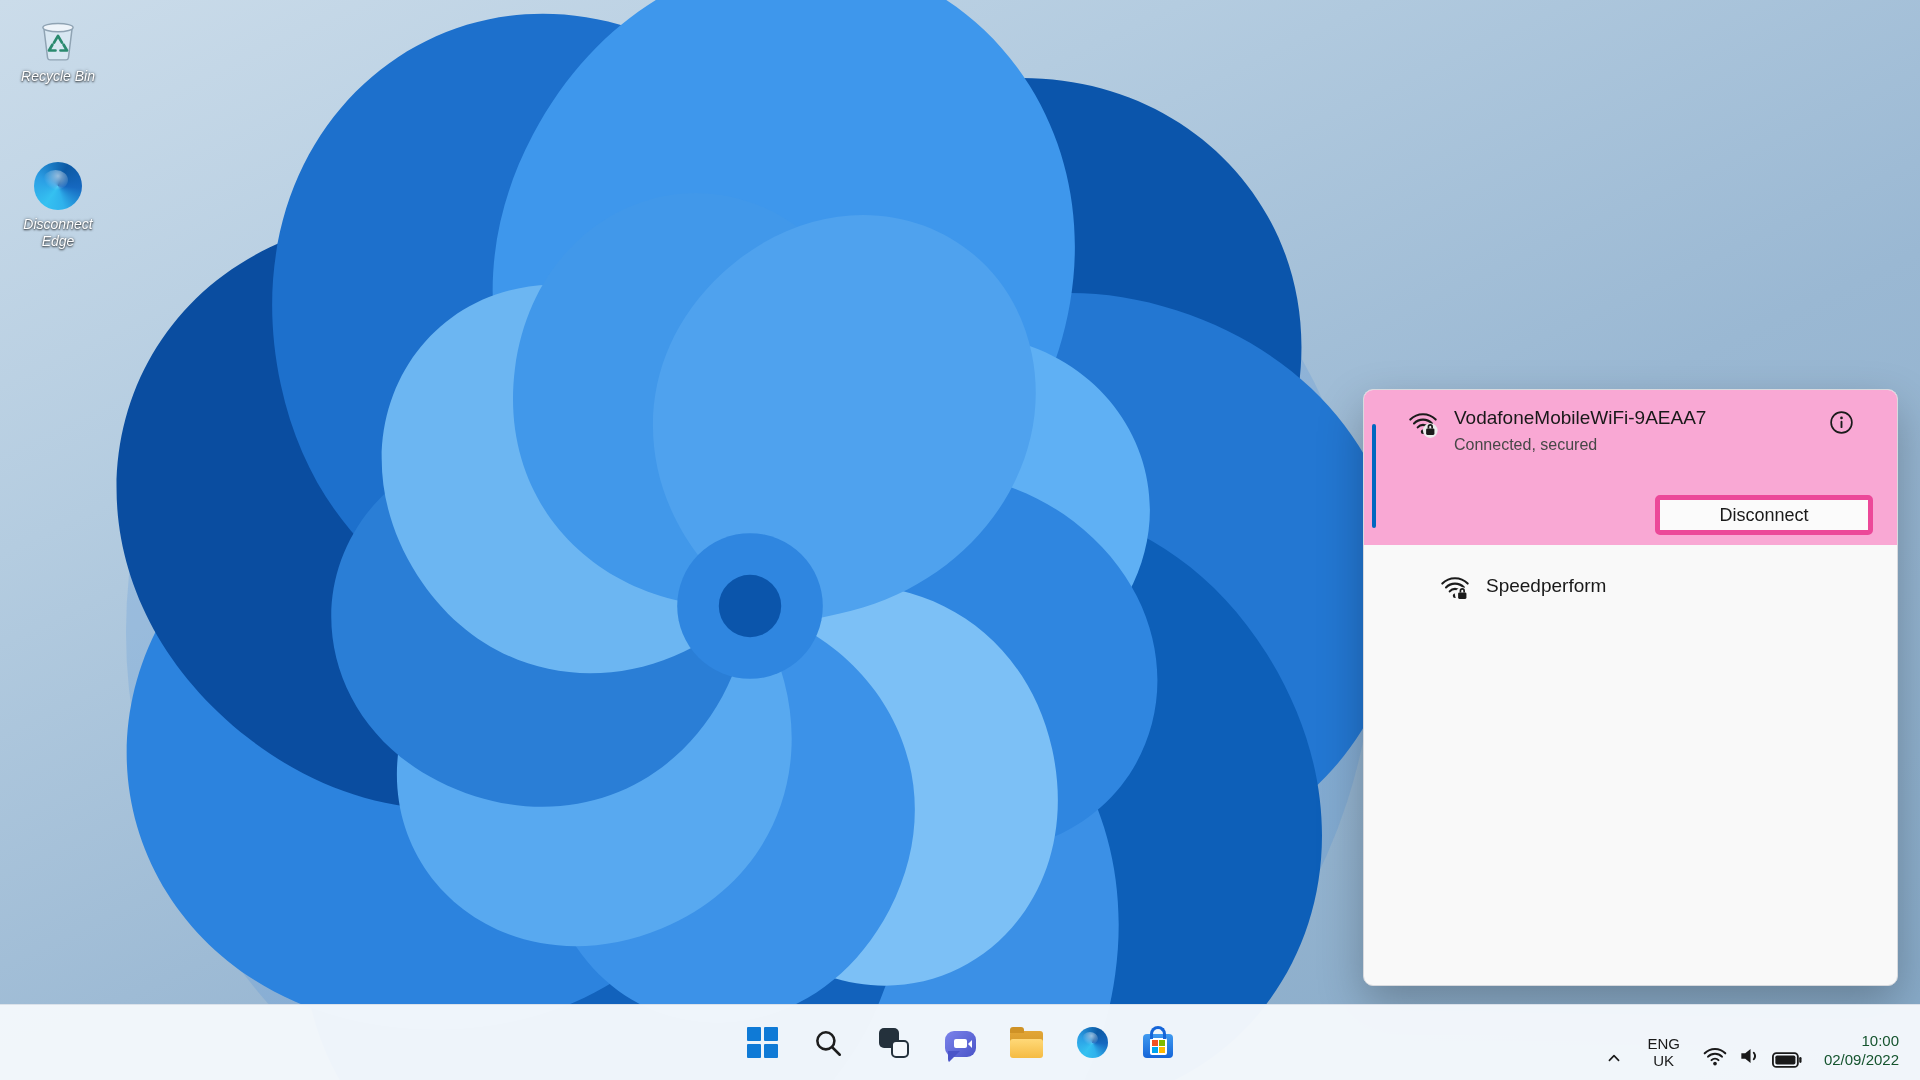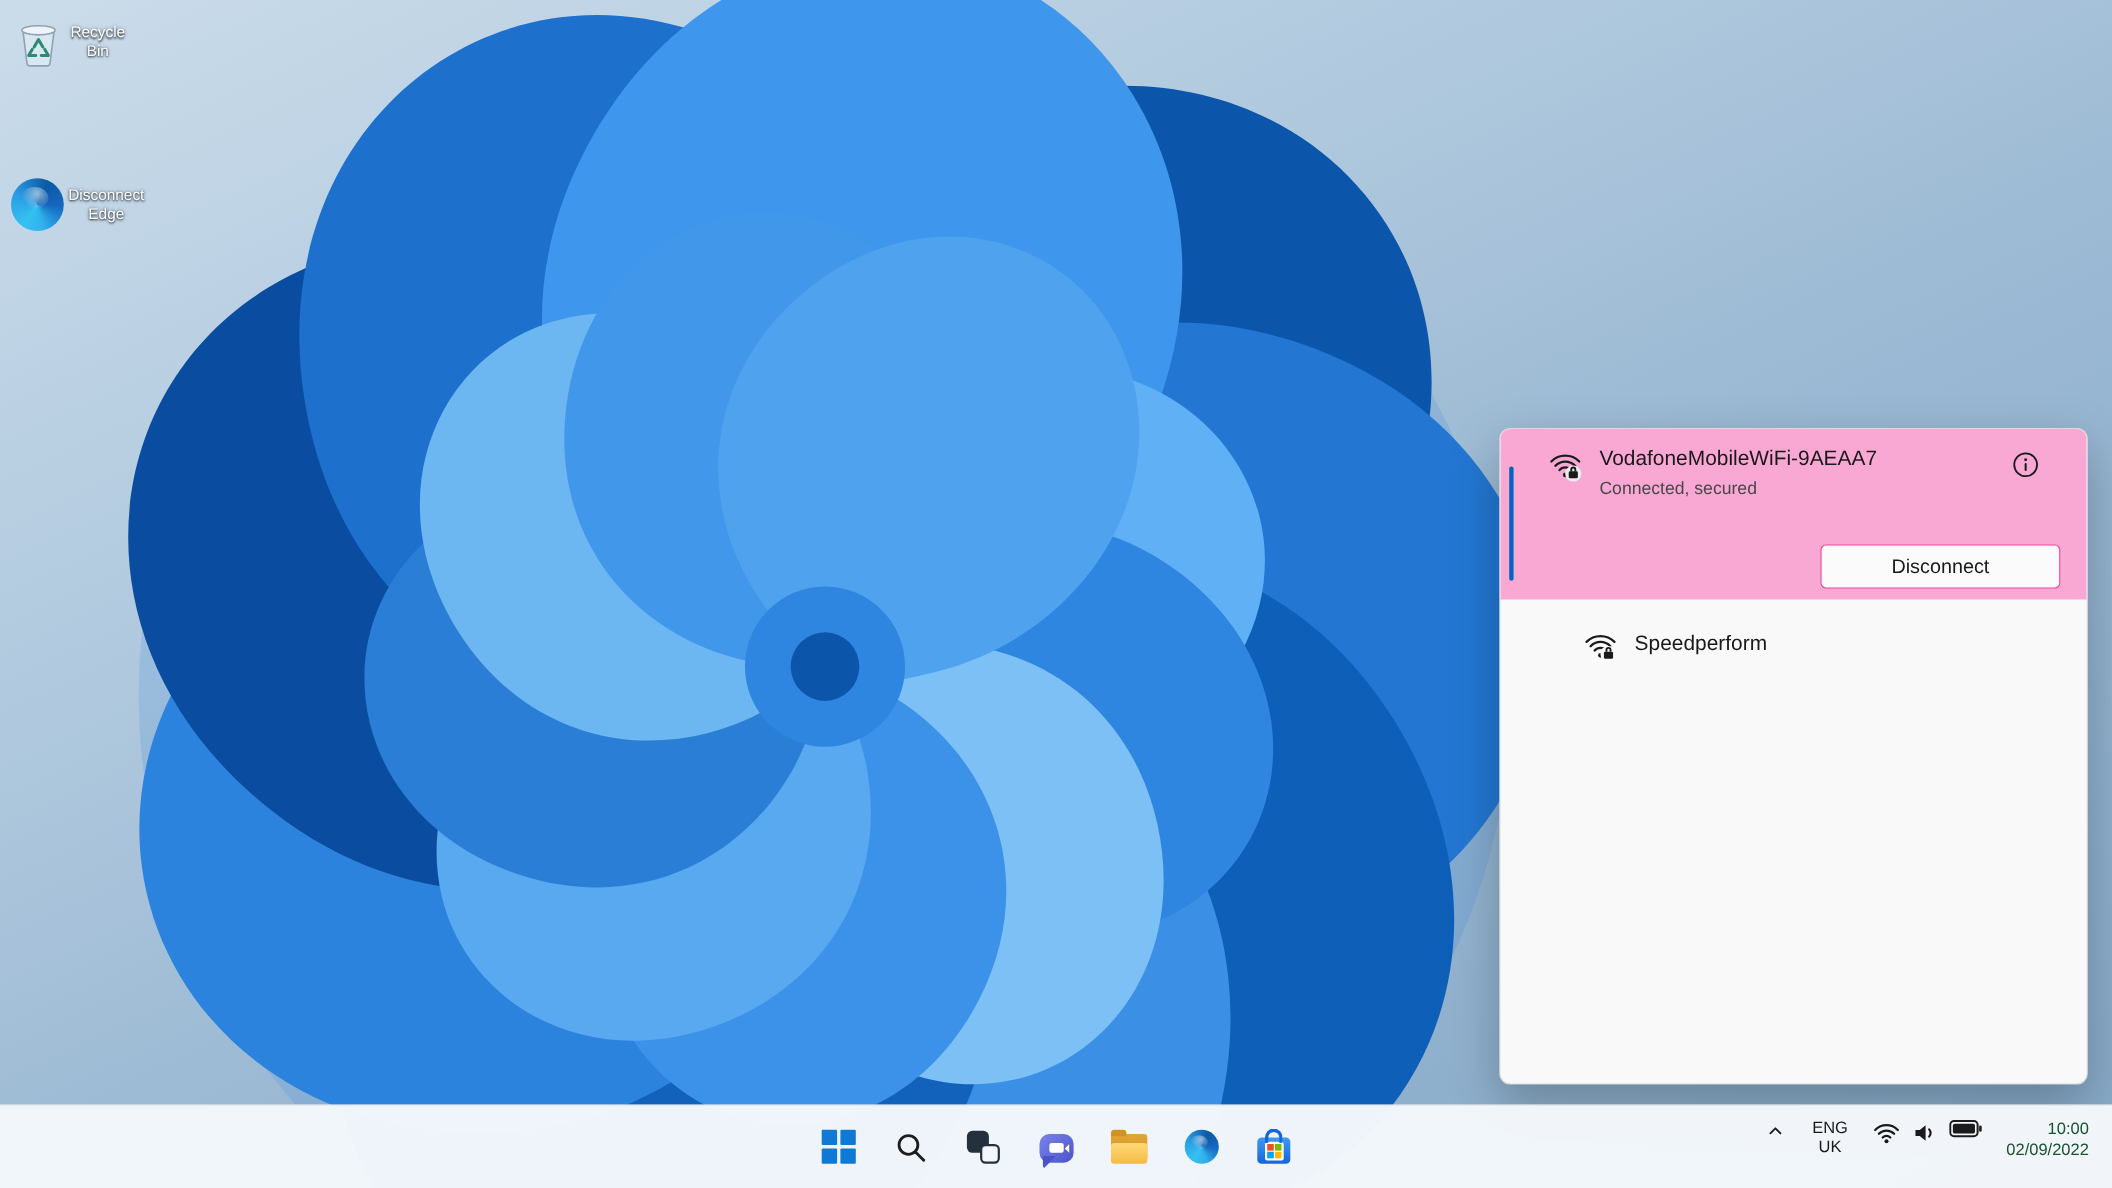--- a/index.html
+++ b/index.html
@@ -9,22 +9,22 @@
   .desktop {
     position: relative; width: 1920px; height: 1080px; overflow: hidden;
     background: linear-gradient(155deg, #cbdcea 0%, #b4cce0 28%, #9ab8d3 58%, #86a9c7 100%);
   }
 
   
   .bloom { position: absolute; left: 100px; top: -70px; width: 1300px; height: 1300px; pointer-events: none; }
 
   
   .desktop-icon {
-    position: absolute; width: 96px; display: flex; flex-direction: row; align-items: center;
-    gap: 4px; cursor: default;
+    position: absolute; width: 96px; display: flex; flex-direction: column; align-items: center;
+    gap: 4px; cursor: default; font-style: italic;
   }
   .di-recycle { left: 10px; top: 12px; }
   .di-edge { left: 10px; top: 160px; }
   .di-art { width: 52px; height: 52px; display: flex; align-items: center; justify-content: center; }
   .di-label {
     color: #ffffff; font-size: 14px; text-align: center; line-height: 17px;
     text-shadow: 0 1px 2px rgba(0,0,0,0.75), 0 0 3px rgba(0,0,0,0.5);
   }
   .edge-ball { position: relative; border-radius: 50%;
     background: conic-gradient(from 215deg, #35c1f1 0deg, #2a9de4 80deg, #0c59a4 170deg, #1668c0 240deg, #2fb2ec 310deg, #35c1f1 360deg); }
@@ -53,21 +53,21 @@
   .accent-bar { position: absolute; left: 8px; top: 34px; width: 4px; height: 104px; border-radius: 2px; background: #0067c0; }
   .net-row { display: flex; align-items: flex-start; padding: 0 40px 0 44px; }
   .net-icon { flex: 0 0 auto; margin-top: 2px; }
   .net-text { margin-left: 16px; }
   .net-name { font-size: 19px; color: #191919; line-height: 24px; }
   .net-status { font-size: 16px; color: #474747; margin-top: 6px; }
   .info-btn { margin-left: auto; width: 32px; height: 32px; display: flex; align-items: center; justify-content: center;
     background: transparent; border: none; border-radius: 4px; cursor: pointer; color: #1b1b1b; }
   .disconnect-btn {
     position: absolute; right: 24px; bottom: 10px; width: 218px; height: 40px;
-    background: #fbfbfb; border: 1px solid #ec4899; border-radius: 5px;
+    background: #fbfbfb; border: 5px solid #ec4899; border-radius: 5px;
     font-size: 18px; color: #1a1a1a; font-family: inherit; cursor: pointer;
     display: flex; align-items: center; justify-content: center;
   }
   .network-item.simple { display: flex; align-items: center; height: 70px; margin-top: 6px;
     padding: 0 40px 0 44px; cursor: pointer; flex: 0 0 auto; margin-left: 32px; }
   .flex-spacer { flex: 1 1 auto; }
   .flyout-footer { flex: 0 0 auto; height: 59px; border-top: 1px solid #e4e4e4; display: flex; align-items: center;
     padding: 0 26px; font-size: 18px; color: #191919; cursor: pointer; }
 
   
@@ -108,21 +108,21 @@
   .store-bag { position: relative; width: 30px; height: 24px; border-radius: 4px; margin-top: 7px;
     background: linear-gradient(180deg, #3f9af0, #1565d8); display: flex; align-items: center; justify-content: center; }
   .store-handle { position: absolute; top: -8px; left: 7px; width: 16px; height: 13px;
     border: 3px solid #1565d8; border-bottom: none; border-radius: 8px 8px 0 0; }
   .store-logo { display: grid; grid-template-columns: 6px 6px; grid-template-rows: 6px 6px; gap: 1px;
     background: #ffffff; padding: 2px; border-radius: 2px; }
   .ms-red { background: #f25022; } .ms-green { background: #7fba00; }
   .ms-blue { background: #00a4ef; } .ms-yellow { background: #ffb900; }
 
   .tb-tray { margin-left: auto; display: flex; align-items: center; gap: 4px; padding-right: 12px; height: 100%; }
-  .tray-btn { display: flex; align-items: flex-start; justify-content: center; gap: 9px;
+  .tray-btn { display: flex; align-items: flex-end; justify-content: center; gap: 9px;
     height: 52px; padding: 0 9px; border-radius: 6px; background: transparent; border: none; cursor: pointer; color: #1a1a1a; }
   .lang-block { display: flex; flex-direction: column; align-items: center; line-height: 17px; font-size: 15px; color: #1a1a1a; }
   .clock-block { display: flex; flex-direction: column; align-items: flex-end; line-height: 19px; font-size: 15px; color: #14532d; }
 </style>
 </head>
 <body>
 
 <div class="desktop">
 
   <svg class="bloom" viewBox="0 0 1000 1000">

